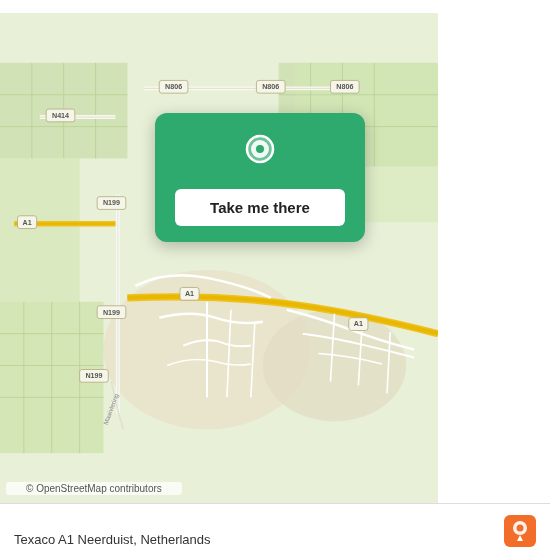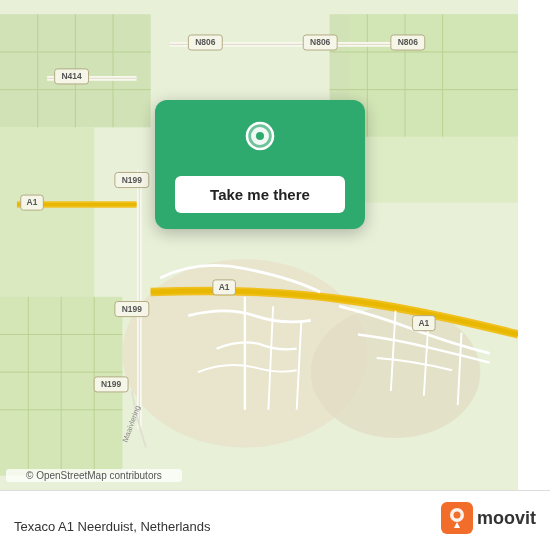--- a/index.html
+++ b/index.html
@@ -6,25 +6,26 @@
     body {
       width: 550px;
       height: 550px;
       overflow: hidden;
       font-family: Arial, sans-serif;
       position: relative;
     }
 
     
     #map-container {
-      width: 518px;
+      width: 438px;
       height: 490px;
       position: relative;
       overflow: hidden;
       background-color: #e8f0d8;
+      margin-top: 13px;
     }
 
     
     #map-svg {
       width: 100%;
       height: 100%;
     }
 
     
     .popup-card {
@@ -233,15 +234,14 @@
 <div class="bottom-bar">
   <span class="bottom-bar-text">Texaco A1 Neerduist, Netherlands</span>
   <div class="moovit-logo">
 
     <svg class="moovit-pin" viewBox="0 0 32 32" xmlns="http://www.w3.org/2000/svg">
       <rect x="0" y="0" width="32" height="32" rx="6" fill="#f26c2a"></rect>
       <circle cx="16" cy="13" r="7" fill="white" opacity="0.9"></circle>
       <circle cx="16" cy="13" r="3.5" fill="#f26c2a"></circle>
       <path d="M16 20 L19 26 L13 26 Z" fill="white"></path>
     </svg>
-    <span class="moovit-logo-text">moovit</span>
   </div>
 </div>
 
 </body></html>

